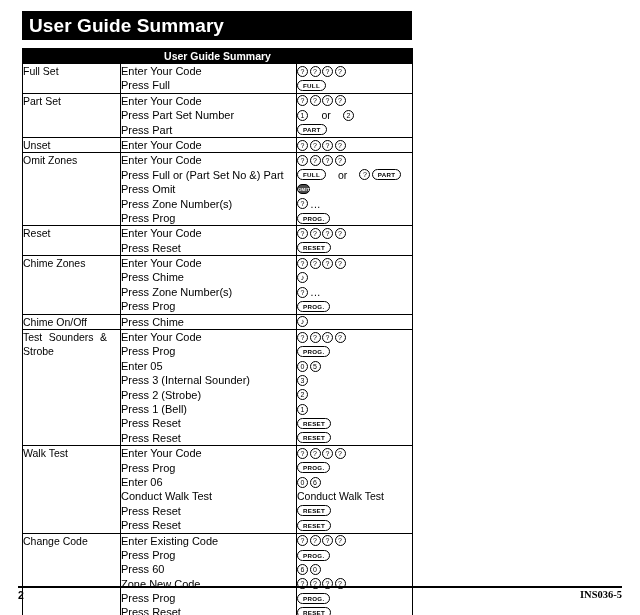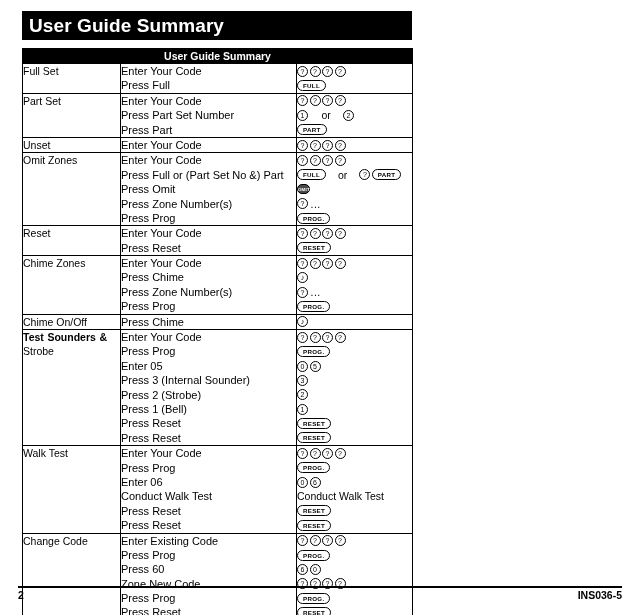--- a/index.html
+++ b/index.html
@@ -78,21 +78,20 @@
     padding: 2px 0 2px 4px;
     font-size: 10.5px;
     line-height: 14.4px;
     white-space: normal;
   }
   .cat-cell .just {
     text-align: justify;
     text-align-last: justify;
     display: block;
     width: 84px;
-    font-weight: bold;
   }
 
   .steps-cell, .keys-cell {
     padding: 2px 0 2px 5px;
   }
 
   .step-line {
     height: 14.4px;
     line-height: 14.4px;
     font-size: 11px;
@@ -192,20 +191,21 @@
   }
   .footer .pg {
     position: absolute;
     left: 0;
     top: 0;
   }
   .footer .doc {
     position: absolute;
     right: 0;
     top: 0;
+    font-family: Liberation Serif, serif;
   }
 </style>
 </head>
 <body>
 
 <div class="page">
 
   <div class="title-banner">
     <span class="title-text">User Guide Summary</span>
   </div>

